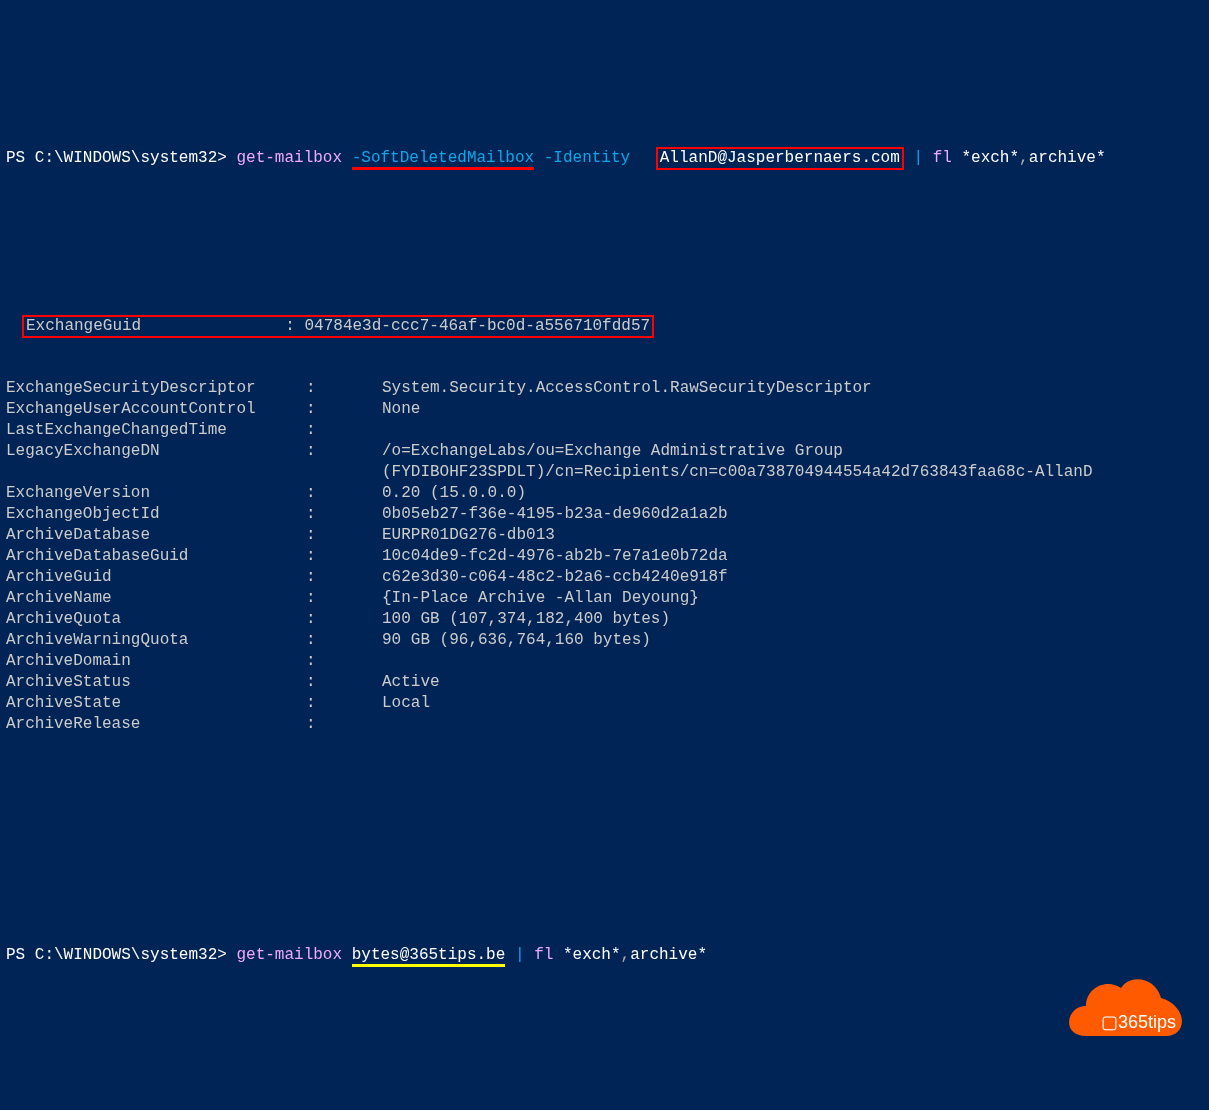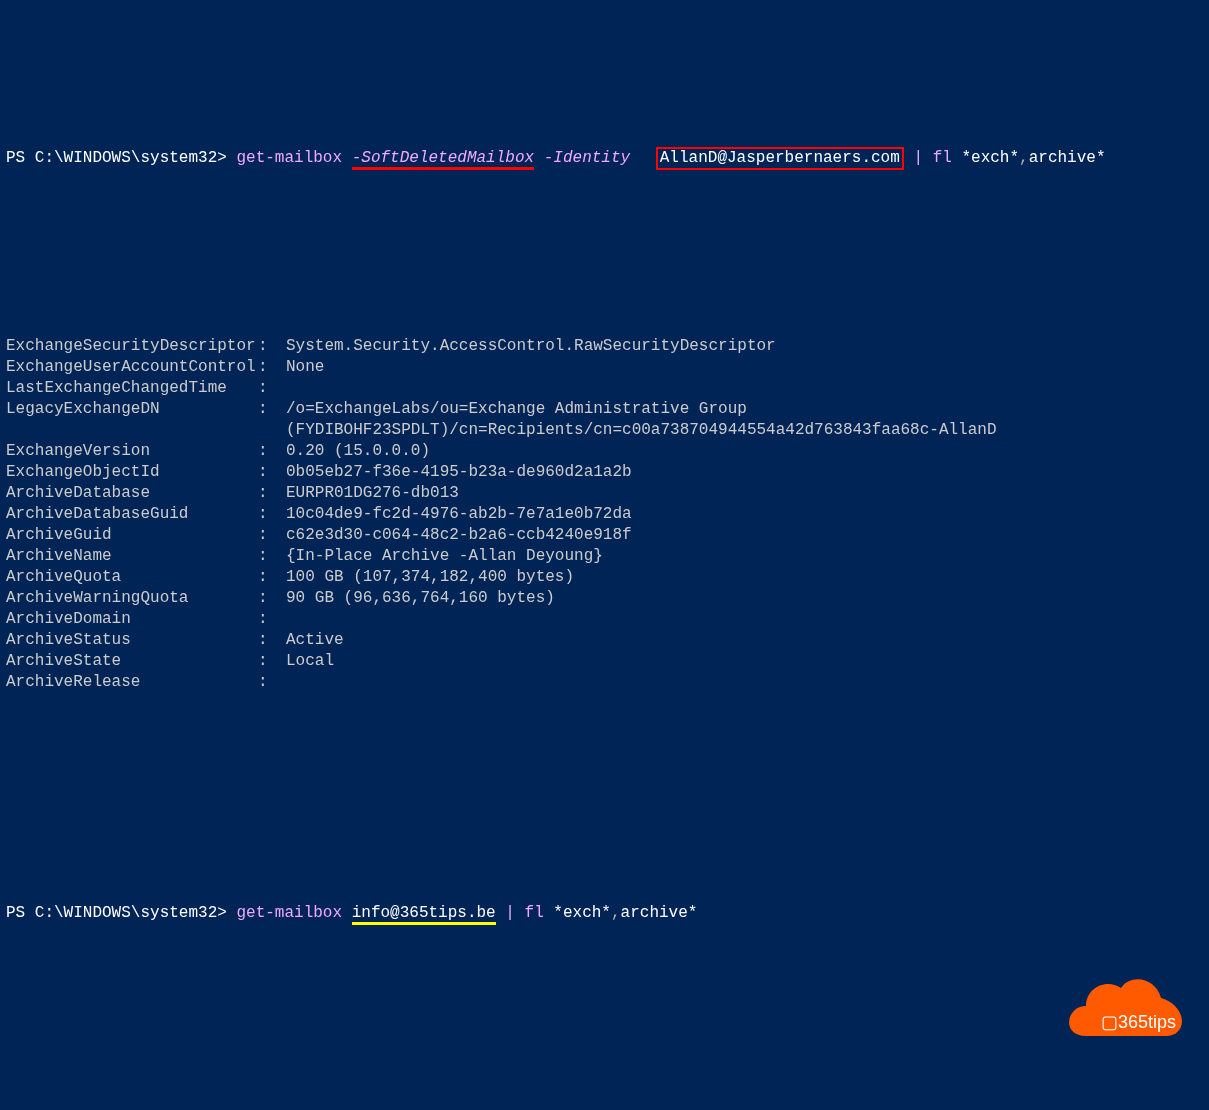--- a/index.html
+++ b/index.html
@@ -10,66 +10,67 @@
       line-height: 21px;
       color: #cccccc;
       width: 1209px;
       height: 1110px;
       overflow: hidden;
       white-space: pre;
       padding: 0 6px;
     }
     .white { color: #ffffff; font-family: Liberation Mono, monospace; }
     .yellow { color: #f0abfc; }
-    .darkgray { color: #f0abfc; font-style: italic; }
+    .darkgray { color: #0ea5e9; }
     .lgray { color: #b0b0b0; }
     .box-red { border: 2px solid #ff0000; padding: 0 2px; display: inline-block; line-height: 19px; margin-left: 16px; }
     .ul-red { border-bottom: 3px solid #ff0000; padding-bottom: 0px; }
     .ul-yellow { border-bottom: 3px solid #ffff00; padding-bottom: 0px; }
     .logo {
       position: absolute;
       right: 8px;
       top: 958px;
       pointer-events: none;
     }
     .cloud { fill: #ff5a00; }
     .logotxt {
       fill: #ffffff;
       font-family: 'Segoe UI', Arial, sans-serif;
       font-size: 18px;
       font-weight: 400;
     }
     .row { display: block; height: 21px; }
     .blank { height: 21px; }
-    .kv { display: flex; }
+    .kv { display: flex; gap: 48px; }
     .k { width: 252px; flex-shrink: 0; }
     .c { width: 28px; flex-shrink: 0; text-align: left; }
   </style>
 </head>
 <body>
 
 
 
 <div>
 
 
 <span class="row"><span class="white">PS C:\WINDOWS\system32&gt;</span> <span class="yellow">get-mailbox</span> <span class="darkgray ul-red">-SoftDeletedMailbox</span> <span class="darkgray">-Identity</span> <span class="box-red white">AllanD@Jasperbernaers.com</span> <span class="darkgray">|</span> <span class="yellow">fl</span> <span class="white">*exch*</span><span class="lgray">,</span><span class="white">archive*</span></span>
 <div class="blank"></div>
 <div class="blank"></div>
 
 
+<span class="row"><span class="box-red"><span>ExchangeGuid</span>               <span>:</span> <span>04784e3d-ccc7-46af-bc0d-a556710fdd57</span></span></span>
 
 <div id="b1-fields"><span class="row kv"><span class="k">ExchangeSecurityDescriptor</span><span class="c">:</span><span>System.Security.AccessControl.RawSecurityDescriptor</span></span><span class="row kv"><span class="k">ExchangeUserAccountControl</span><span class="c">:</span><span>None</span></span><span class="row kv"><span class="k">LastExchangeChangedTime</span><span class="c">:</span><span></span></span><span class="row kv"><span class="k">LegacyExchangeDN</span><span class="c">:</span><span>/o=ExchangeLabs/ou=Exchange Administrative Group</span></span><span class="row kv"><span class="k"></span><span class="c"></span><span>(FYDIBOHF23SPDLT)/cn=Recipients/cn=c00a738704944554a42d763843faa68c-AllanD</span></span><span class="row kv"><span class="k">ExchangeVersion</span><span class="c">:</span><span>0.20 (15.0.0.0)</span></span><span class="row kv"><span class="k">ExchangeObjectId</span><span class="c">:</span><span>0b05eb27-f36e-4195-b23a-de960d2a1a2b</span></span><span class="row kv"><span class="k">ArchiveDatabase</span><span class="c">:</span><span>EURPR01DG276-db013</span></span><span class="row kv"><span class="k">ArchiveDatabaseGuid</span><span class="c">:</span><span>10c04de9-fc2d-4976-ab2b-7e7a1e0b72da</span></span><span class="row kv"><span class="k">ArchiveGuid</span><span class="c">:</span><span>c62e3d30-c064-48c2-b2a6-ccb4240e918f</span></span><span class="row kv"><span class="k">ArchiveName</span><span class="c">:</span><span>{In-Place Archive -Allan Deyoung}</span></span><span class="row kv"><span class="k">ArchiveQuota</span><span class="c">:</span><span>100 GB (107,374,182,400 bytes)</span></span><span class="row kv"><span class="k">ArchiveWarningQuota</span><span class="c">:</span><span>90 GB (96,636,764,160 bytes)</span></span><span class="row kv"><span class="k">ArchiveDomain</span><span class="c">:</span><span></span></span><span class="row kv"><span class="k">ArchiveStatus</span><span class="c">:</span><span>Active</span></span><span class="row kv"><span class="k">ArchiveState</span><span class="c">:</span><span>Local</span></span><span class="row kv"><span class="k">ArchiveRelease</span><span class="c">:</span><span></span></span></div>
 
 <div class="blank"></div>
 <div class="blank"></div>
 <div class="blank"></div>
 
 
-<span class="row"><span class="white">PS C:\WINDOWS\system32&gt;</span> <span class="yellow">get-mailbox</span> <span class="white ul-yellow">info@365tips.be</span> <span class="darkgray">|</span> <span class="yellow">fl</span> <span class="white">*exch*</span><span class="lgray">,</span><span class="white">archive*</span></span>
+<span class="row"><span class="white">PS C:\WINDOWS\system32&gt;</span> <span class="yellow">get-mailbox</span> <span class="white ul-yellow">bytes@365tips.be</span> <span class="darkgray">|</span> <span class="yellow">fl</span> <span class="white">*exch*</span><span class="lgray">,</span><span class="white">archive*</span></span>
 <div class="blank"></div>
 <div class="blank"></div>
 
 
 
 
 
 
 
 

